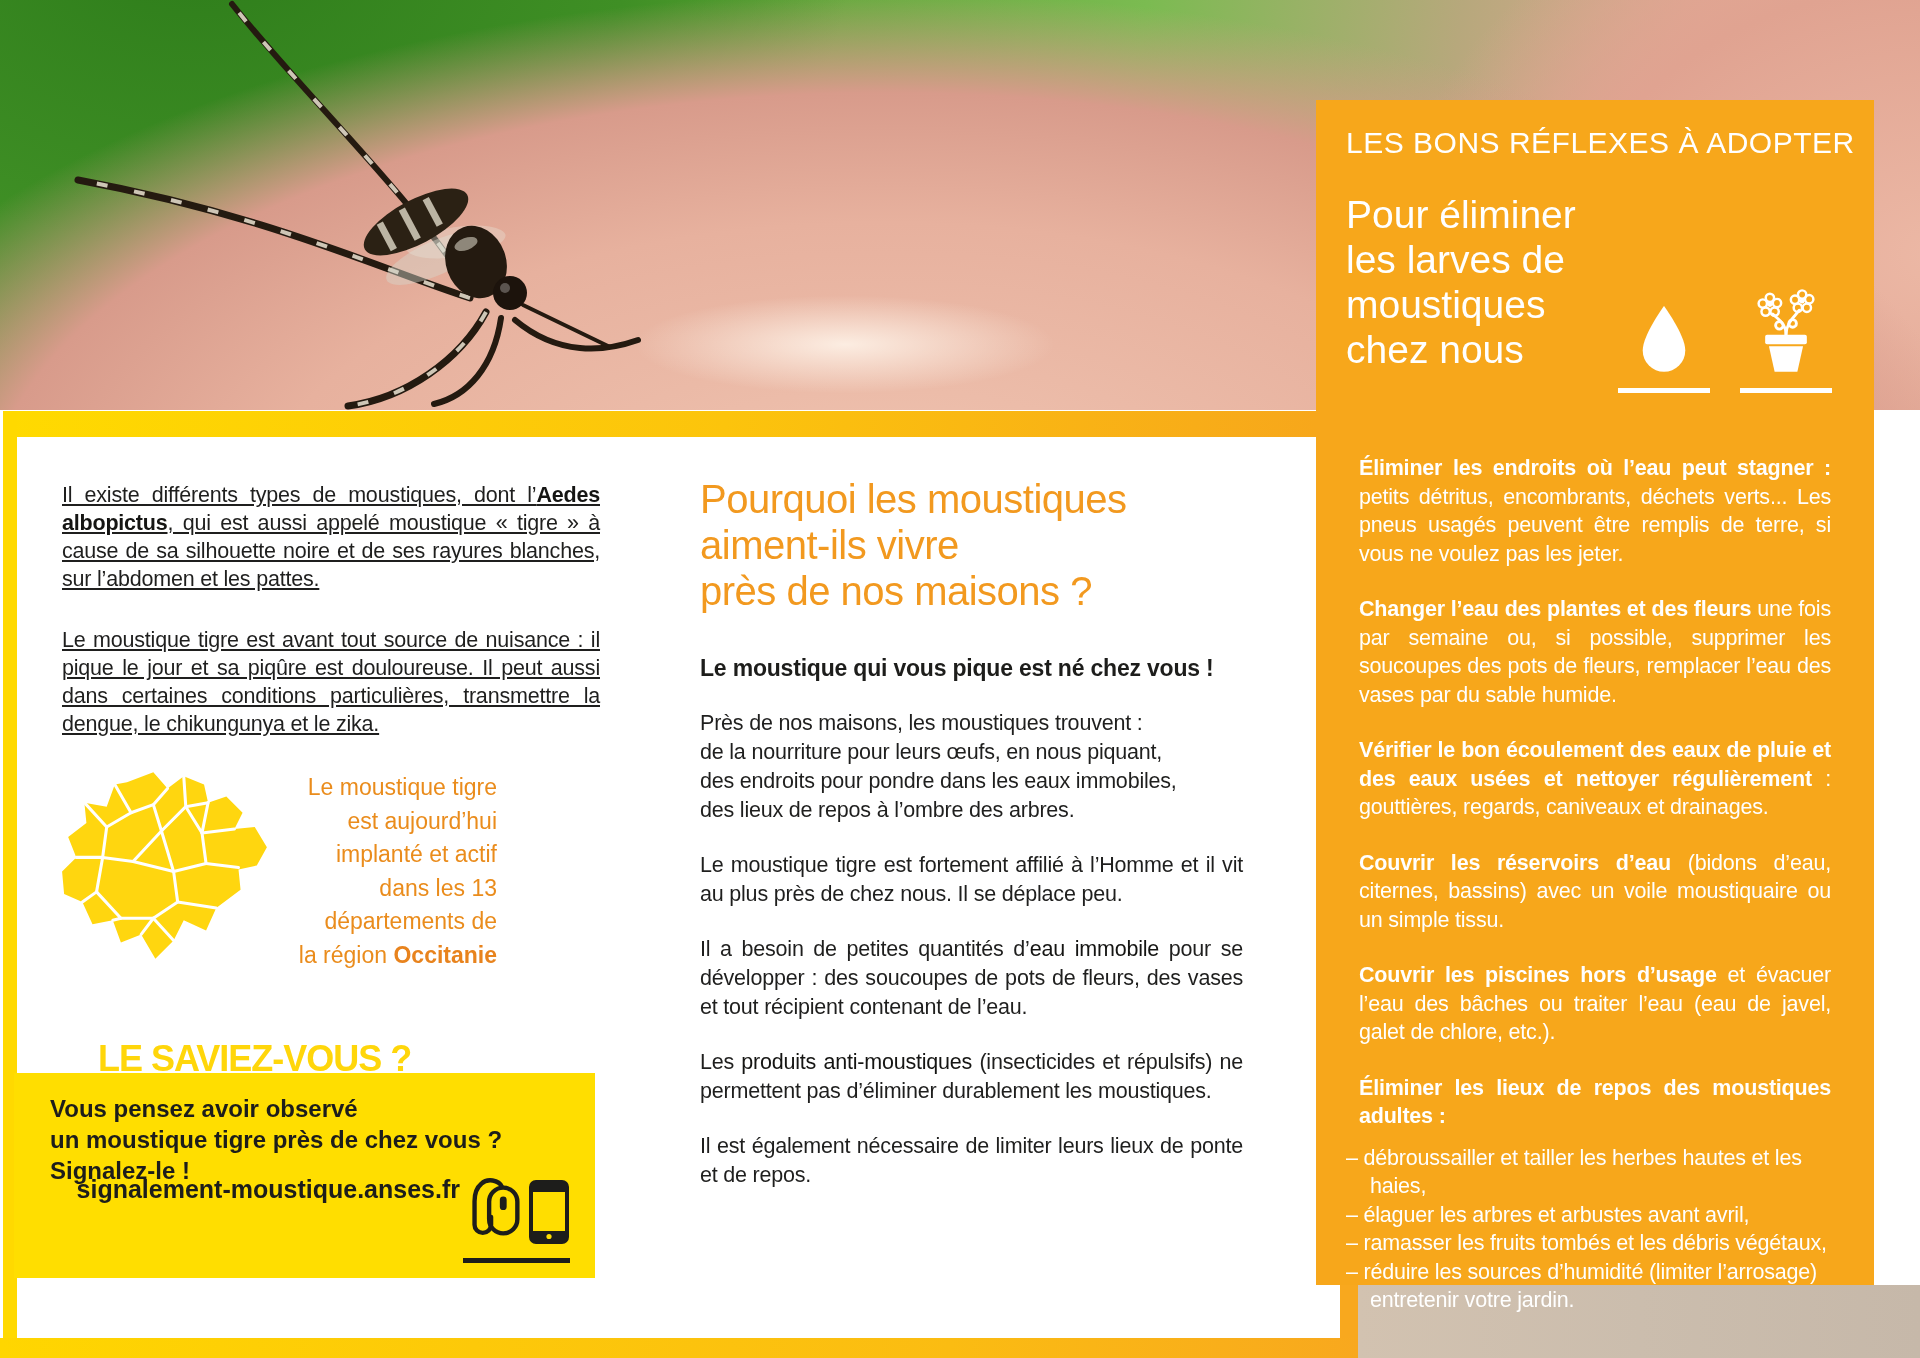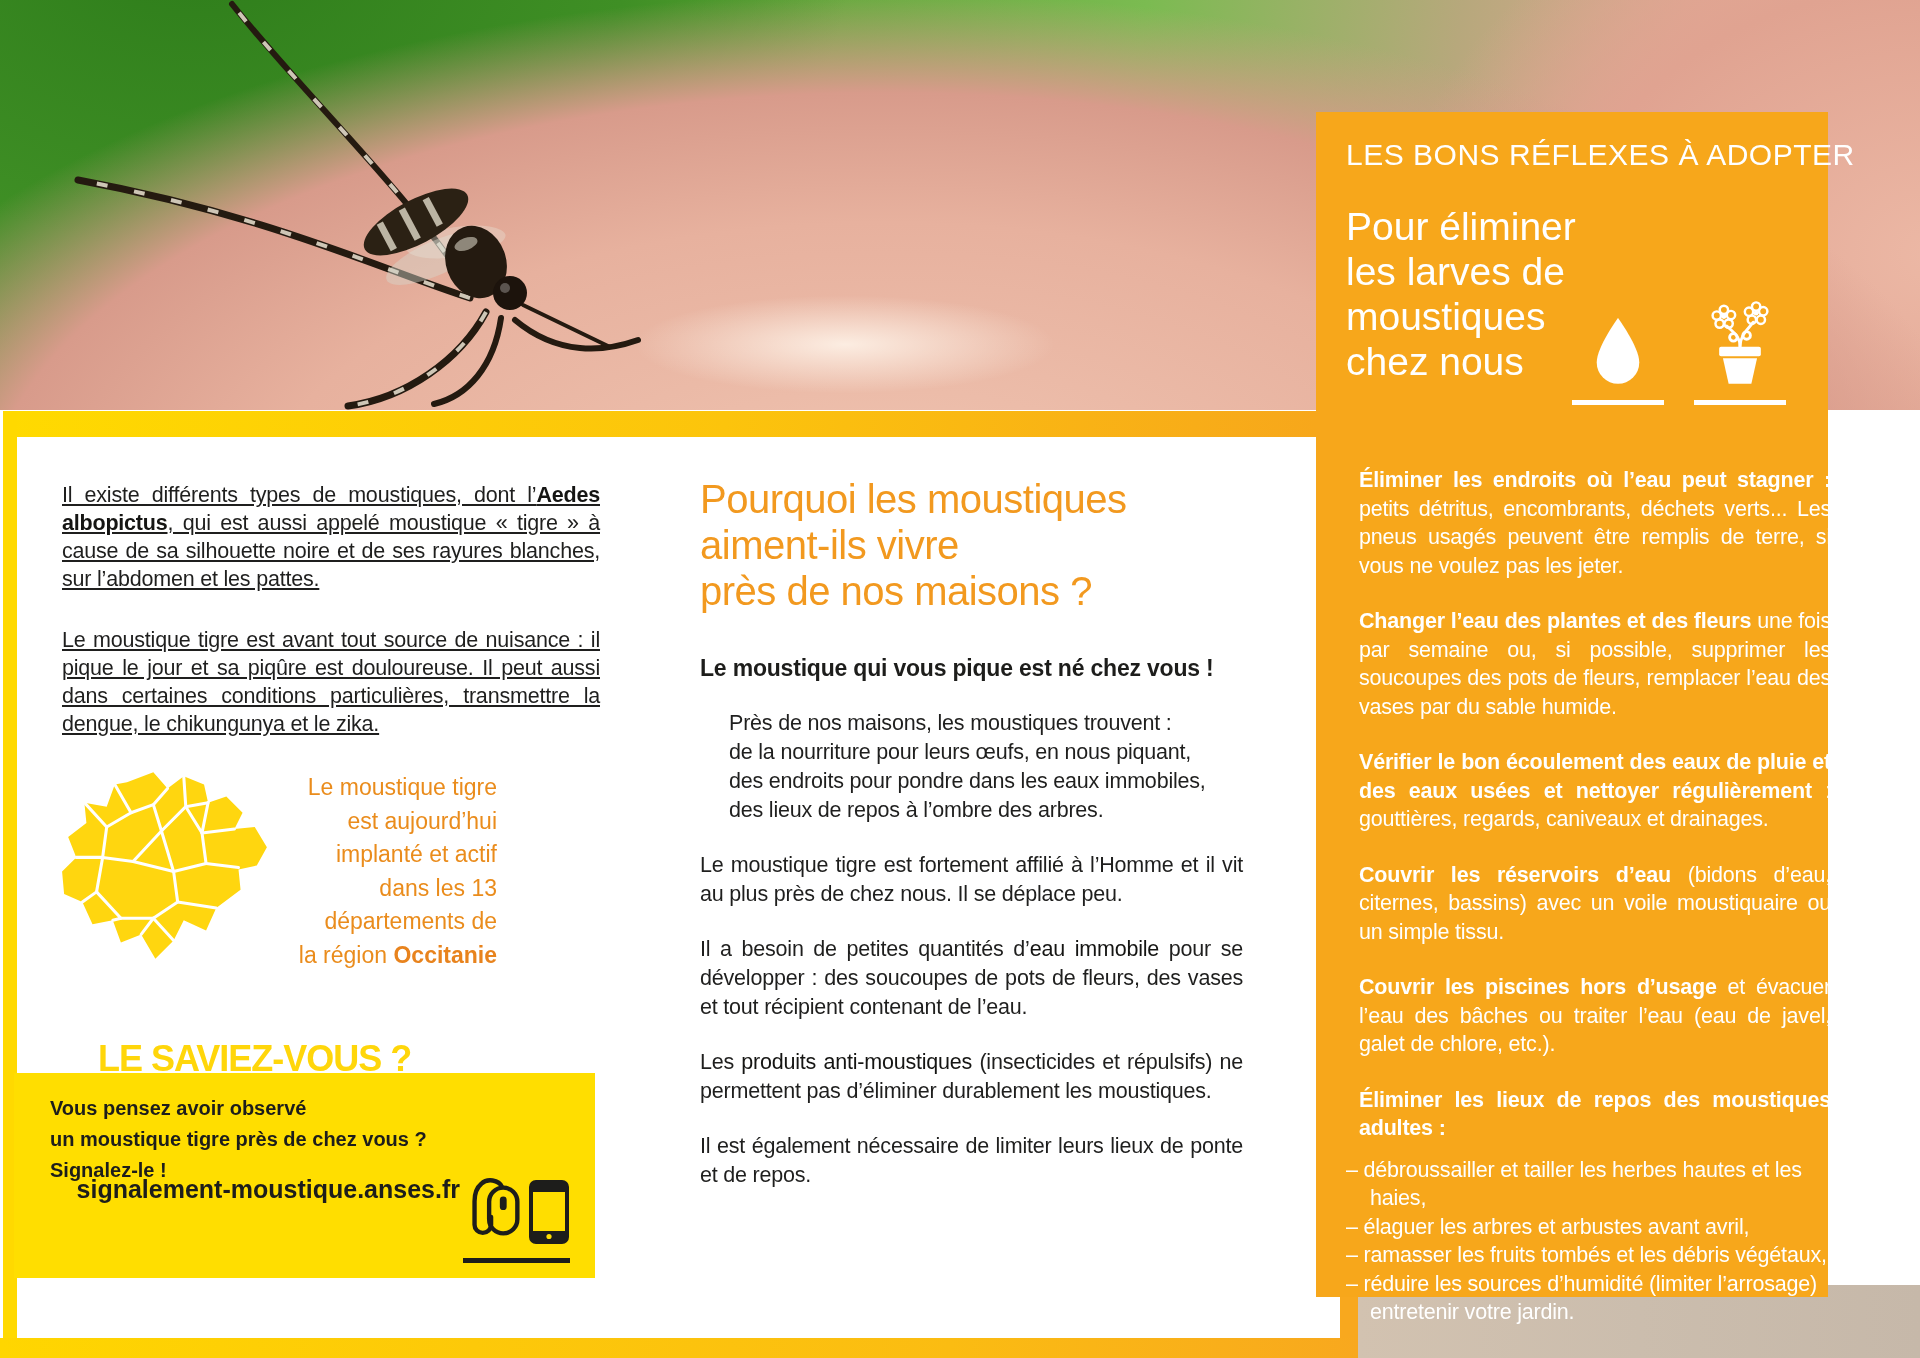--- a/index.html
+++ b/index.html
@@ -33,39 +33,39 @@
   .body-par b{font-weight:700;color:#151513;}
   .p-left1{left:62px;top:459px;width:538px;}
   .p-left2{left:62px;top:604px;width:538px;}
   .map-svg{position:absolute;left:56px;top:766px;width:218px;height:198px;}
   .map-caption{position:absolute;left:280px;top:771px;width:217px;text-align:right;
     font-size:23px;line-height:33.5px;color:#EA8C1C;}
   .map-caption b{font-weight:700;color:#E8831D;}
   .saviez{position:absolute;left:62px;top:1038px;font-size:36px;font-weight:700;
     letter-spacing:-1px;color:#FFD60A;z-index:1;white-space:nowrap;margin-left:36px;}
   .report-box{position:absolute;left:14px;top:1073px;width:581px;height:205px;background:#FFDE00;z-index:2;}
-  .report-lines{position:absolute;left:36px;top:20px;font-size:20px;font-weight:700;
+  .report-lines{position:absolute;left:36px;top:20px;font-size:24px;font-weight:700;
     line-height:31px;color:#1d1d1b;}
   .report-url{position:absolute;left:0;top:102px;width:446px;text-align:right;
     font-size:25px;font-weight:700;color:#1d1d1b;}
   .mouse-icon{position:absolute;left:447px;top:103px;width:66px;height:72px;}
   .phone-icon{position:absolute;left:512px;top:106px;width:46px;height:66px;}
   .icons-underline{position:absolute;left:449px;top:185px;width:107px;height:5px;background:#1d1d1b;}
 
   
   .mid-heading{position:absolute;left:700px;top:476px;font-size:40px;line-height:46px;
     color:#F2991F;letter-spacing:-.5px;}
   .mid-flow{position:absolute;left:700px;top:655px;width:543px;}
   .mid-lead{font-size:23px;font-weight:700;color:#1d1d1b;margin:0 0 27px 0;letter-spacing:-.2px;}
   .mid-par{font-size:21.5px;line-height:29px;letter-spacing:-.2px;margin:0 0 26px 0;text-align:justify;}
-  .mid-par.lines-par{text-align:left;margin-left:29px;}
+  .mid-par.lines-par{text-align:left;}
   .mid-par b{font-weight:400;color:#151513;}
 
   
-  .orange-panel{position:absolute;left:1316px;top:112px;width:512px;height:1185px;background:#F7A71B;}
+  .orange-panel{position:absolute;left:1316px;top:100px;width:558px;height:1185px;background:#F7A71B;}
   .panel-title{position:absolute;left:30px;top:26px;font-size:30px;letter-spacing:.5px;color:#fff;white-space:nowrap;}
   .panel-subtitle{position:absolute;left:30px;top:92px;font-size:39px;line-height:45px;color:#fff;font-weight:400;}
   .panel-icons{position:absolute;right:42px;top:188px;display:flex;gap:30px;align-items:flex-end;}
   .panel-icon{display:flex;flex-direction:column;align-items:center;}
   .panel-icon .rule{width:92px;height:5px;background:#fff;margin-top:14px;}
   .tips{position:absolute;left:30px;top:341px;width:498px;font-size:21.5px;line-height:28.5px;
     color:#fff;text-align:justify;letter-spacing:-.2px;}
   .tip{margin:0 0 27px 0;}
   .tip p{margin:13px;}
   .tip b{font-weight:700;}

